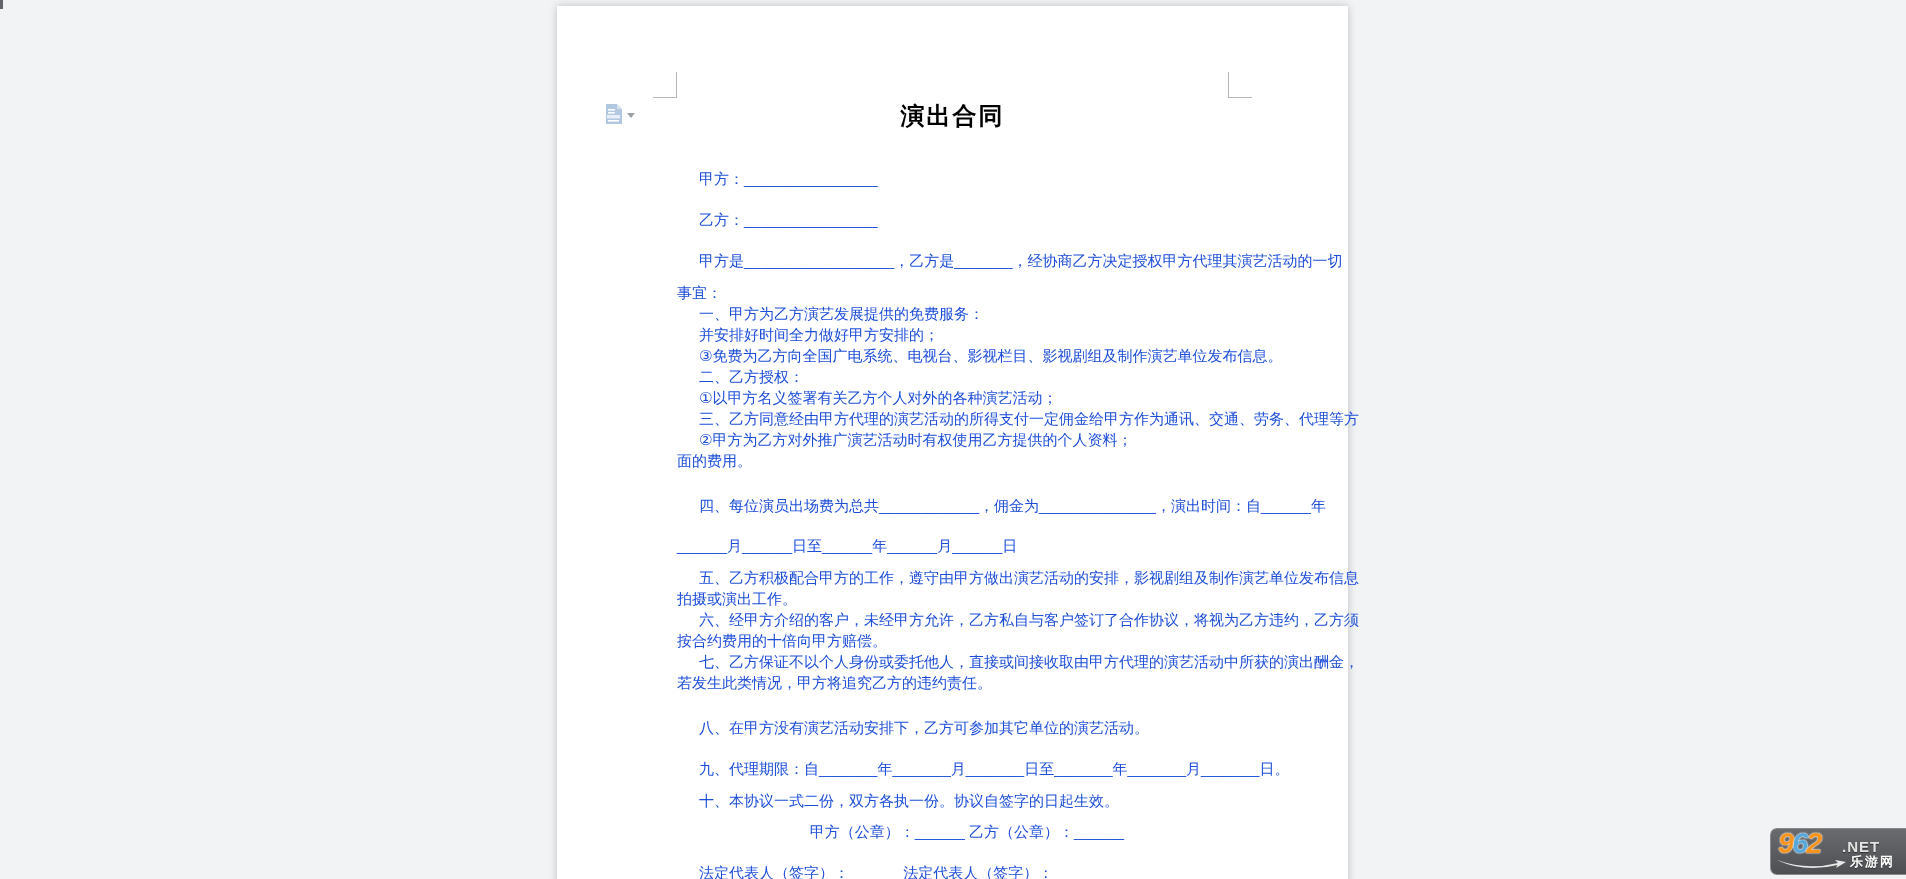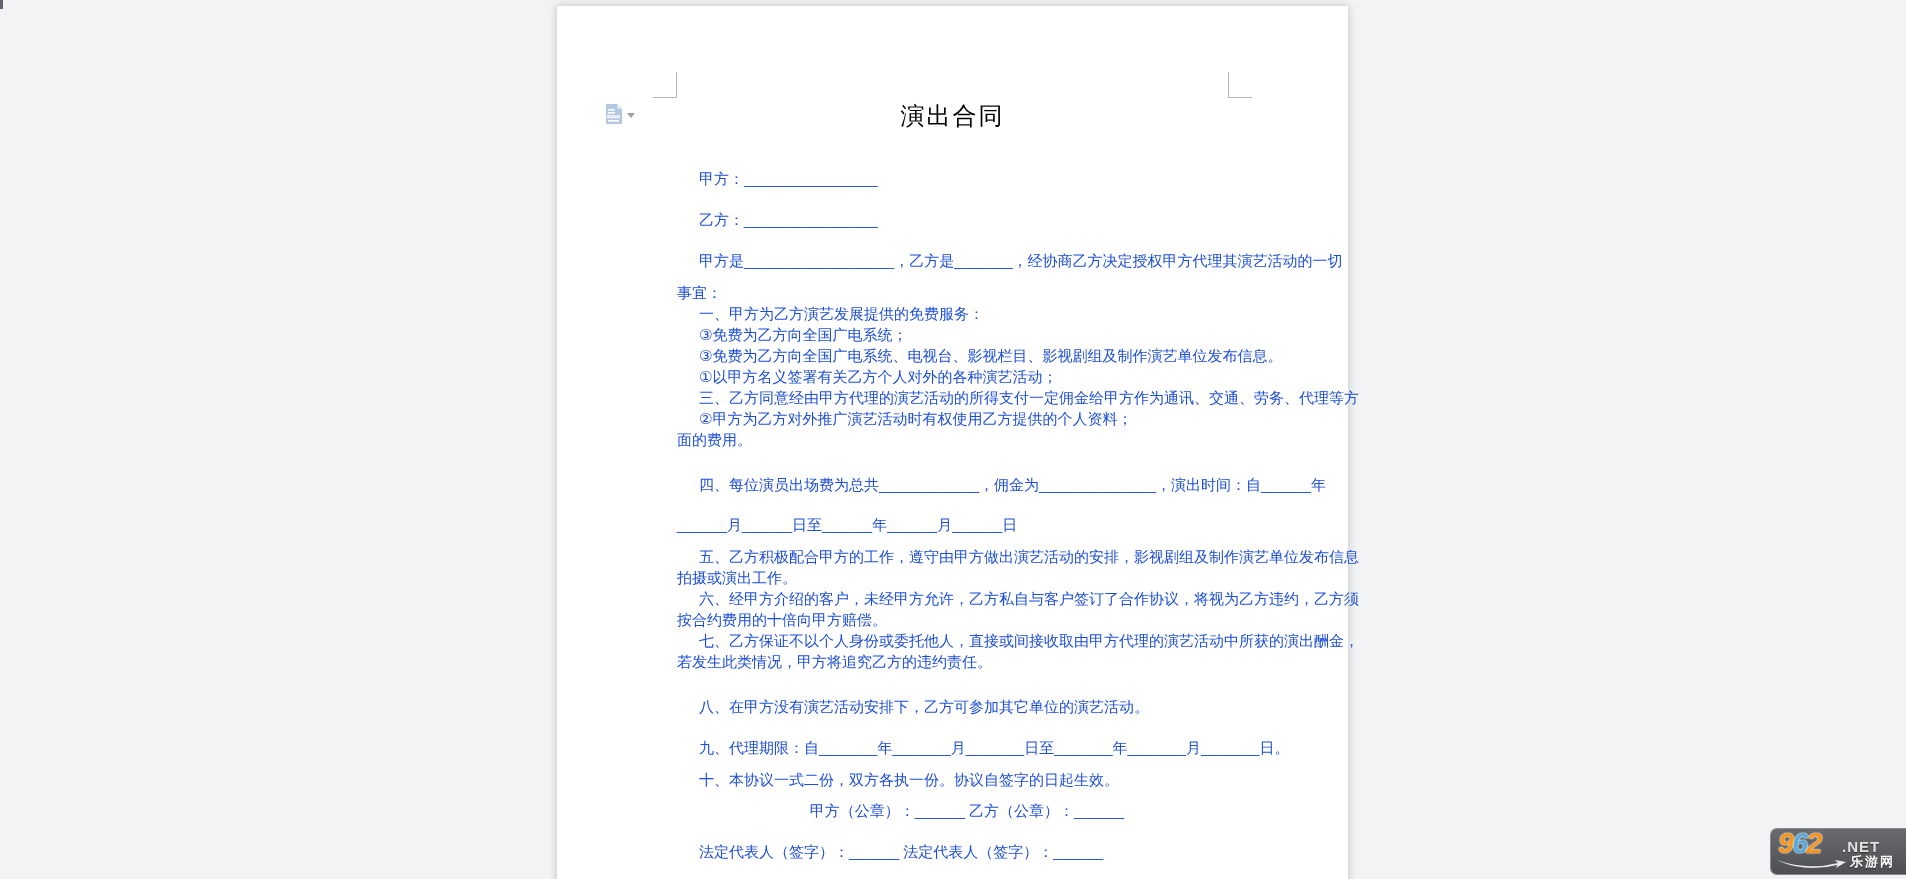--- a/index.html
+++ b/index.html
@@ -36,21 +36,21 @@
   .caret-down {
     width:0; height:0; margin-top:2px;
     border-left:4px solid transparent; border-right:4px solid transparent;
     border-top:5px solid #9aa0a6;
   }
   
   .doc-title {
     position:absolute; left:0; right:0; top:94px;
     text-align:center;
     font-family:"Liberation Serif","DejaVu Serif",serif;
-    font-weight:normal;
+    font-weight:bold;
     font-size:24px;
     letter-spacing:2px;
     color:#000;
   }
   
   .doc-body {
     position:absolute; left:120px; top:162px; width:558px;
     font-size:15px; color:#1d4ed8;
   }
   .ln { line-height:21px; white-space:nowrap; }
@@ -107,22 +107,23 @@
   </div>
 
   <h1 class="doc-title">演出合同</h1>
 
   <div class="doc-body">
     <p class="ln ind">甲方：________________</p>
     <p class="ln ind mt20">乙方：________________</p>
     <p class="ln ind mt20">甲方是__________________，乙方是_______，经协商乙方决定授权甲方代理其演艺活动的一切</p>
     <p class="ln mt11">事宜：</p>
     <p class="ln ind">一、甲方为乙方演艺发展提供的免费服务：</p>
-    <p class="ln ind">③免费为乙方向全国广电系统；</p>
+    <p class="ln ind">并安排好时间全力做好甲方安排的；</p>
     <p class="ln ind">③免费为乙方向全国广电系统、电视台、影视栏目、影视剧组及制作演艺单位发布信息。</p>
+    <p class="ln ind">二、乙方授权：</p>
     <p class="ln ind">①以甲方名义签署有关乙方个人对外的各种演艺活动；</p>
     <p class="ln ind">三、乙方同意经由甲方代理的演艺活动的所得支付一定佣金给甲方作为通讯、交通、劳务、代理等方</p>
     <p class="ln ind">②甲方为乙方对外推广演艺活动时有权使用乙方提供的个人资料；</p>
     <p class="ln">面的费用。</p>
     <p class="ln ind mt12">四、每位演员出场费为总共____________，佣金为______________，演出时间：自______年</p>
     <p class="ln mt19">______月______日至______年______月______日</p>
     <p class="ln ind mt11">五、乙方积极配合甲方的工作，遵守由甲方做出演艺活动的安排，影视剧组及制作演艺单位发布信息</p>
     <p class="ln">拍摄或演出工作。</p>
     <p class="ln ind">六、经甲方介绍的客户，未经甲方允许，乙方私自与客户签订了合作协议，将视为乙方违约，乙方须</p>
     <p class="ln">按合约费用的十倍向甲方赔偿。</p>

